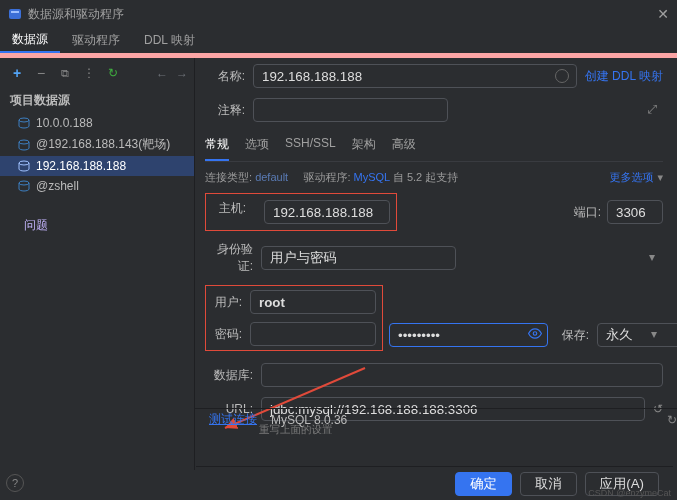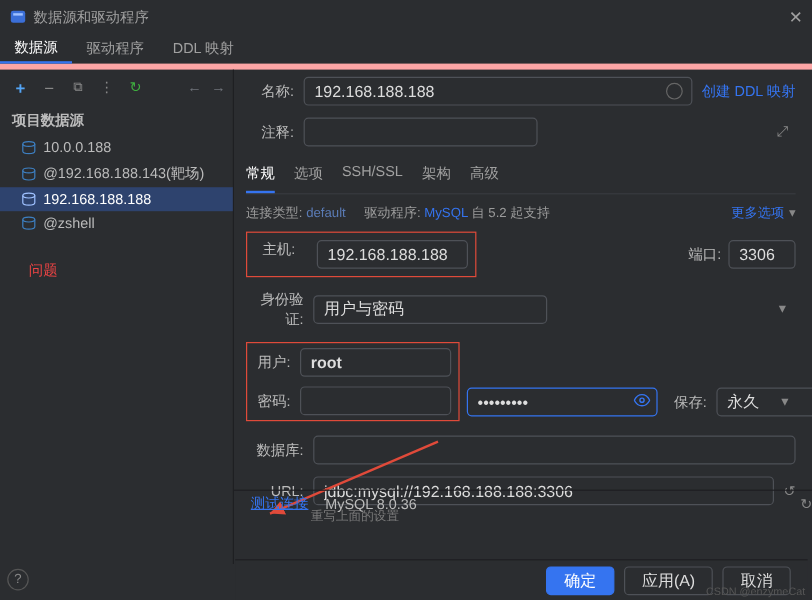--- a/index.html
+++ b/index.html
@@ -119,21 +119,21 @@
       <span>192.168.188.188</span>
     </div>
     <div class="ds-item">
       <svg class="ds-icon" viewBox="0 0 12 12">
           <ellipse cx="6" cy="3" rx="5" ry="2" fill="none" stroke="#3d7fc1"></ellipse>
           <path d="M1 3v6c0 1.1 2.2 2 5 2s5-.9 5-2V3" fill="none" stroke="#3d7fc1"></path>
         </svg>
       <span>@zshell</span>
     </div>
     <div style="height:18px"></div>
-    <div class="ds-item" style="padding-left:24px;color:#ef4444">问题</div>
+    <div class="ds-item" style="padding-left:24px;color:#c4b5fd">问题</div>
   </div>
 
   <div class="pane">
     <div class="row">
       <span class="lbl">名称:</span>
       <div class="name-inp rel" style="flex:1">
         <input class="inp" value="192.168.188.188" style="">
         <span class="circ"></span>
       </div>
       <span class="link" style="margin-left:8px">创建 DDL 映射</span>
@@ -248,19 +248,19 @@
       <span style="flex:1"></span>
       <span class="refresh-sm">↻</span>
     </div>
   </div>
 </div>
 
 <div class="bottom-bar">
   <span></span>
   <div class="btns">
     <button class="btn primary">确定</button>
+    <button class="btn">取消</button>
     <button class="btn">应用(A)</button>
-    <button class="btn">取消</button>
   </div>
 </div>
 
 <div class="help-q">?</div>
 <div class="watermark">CSDN @enzymeCat</div>
 
 </body></html>

